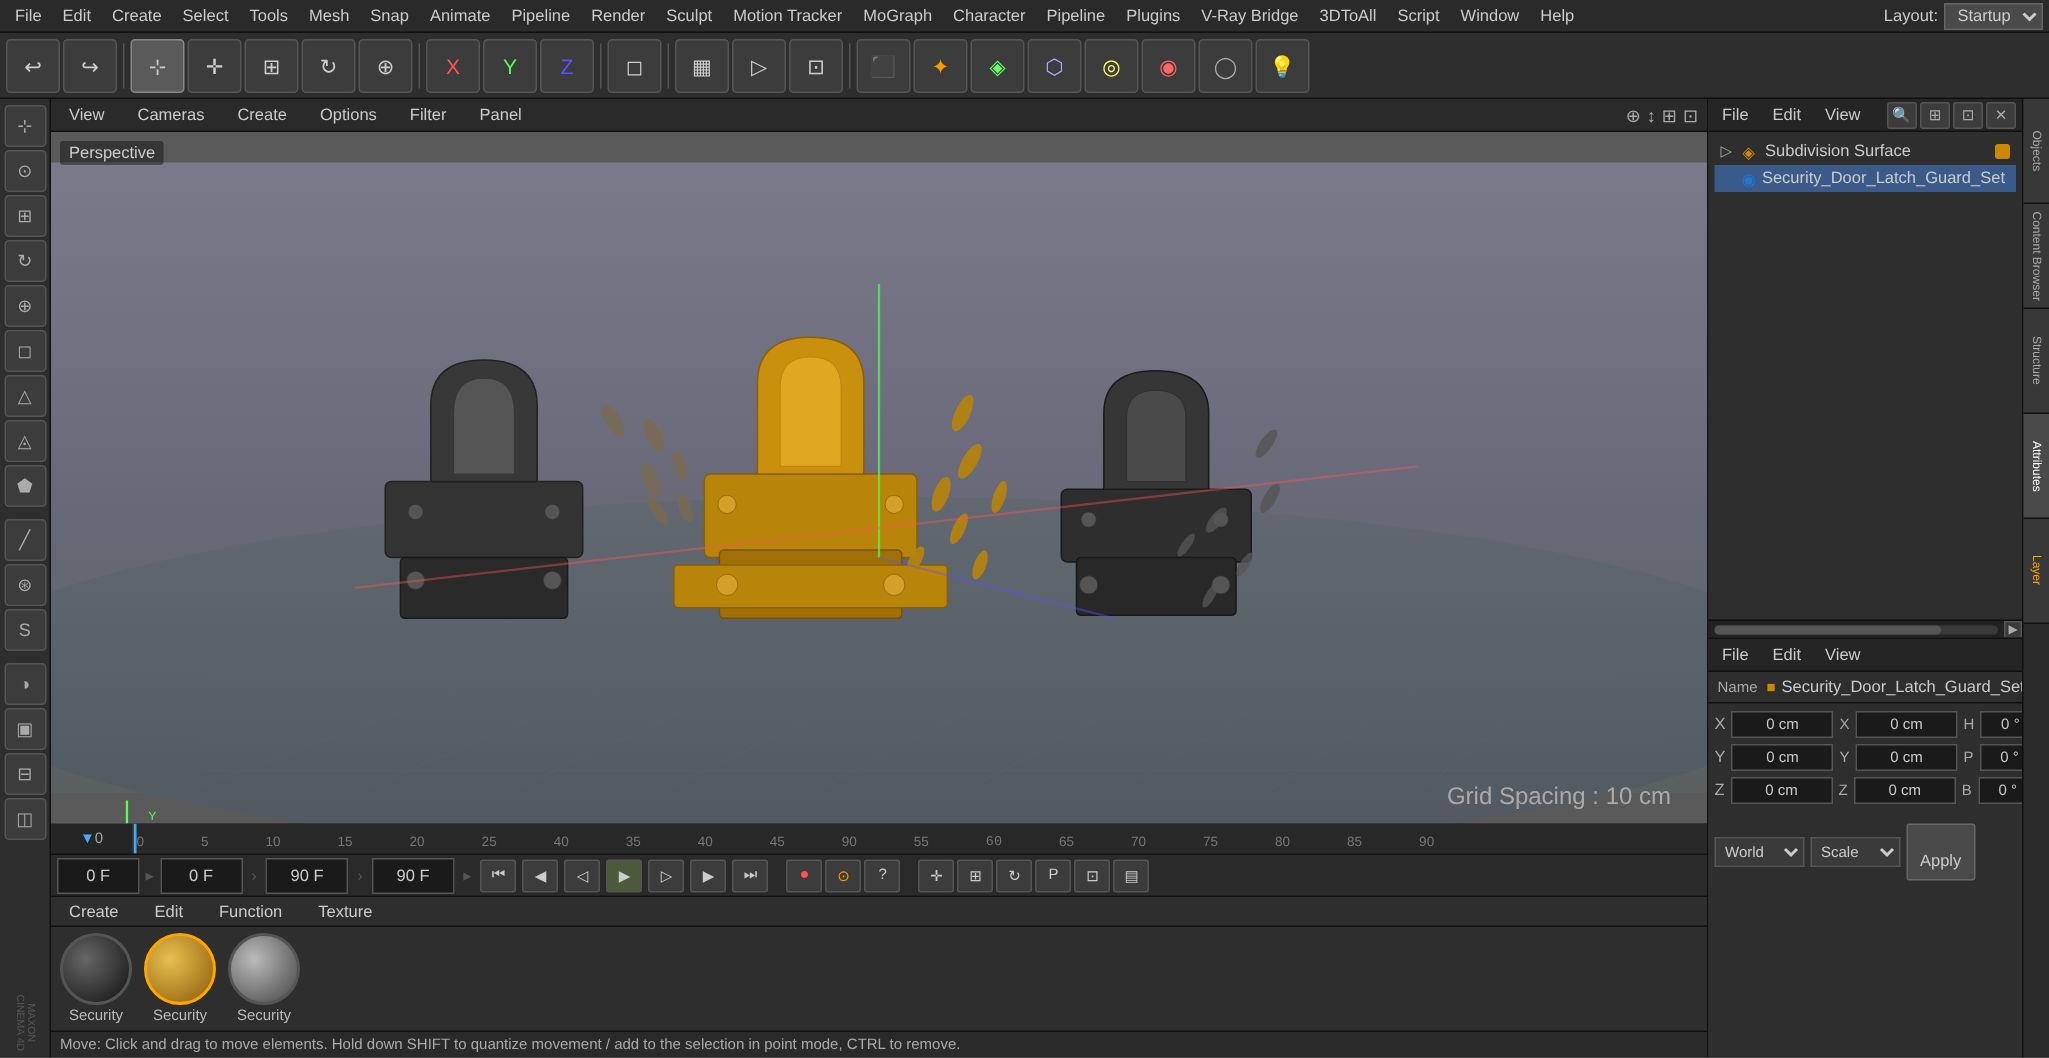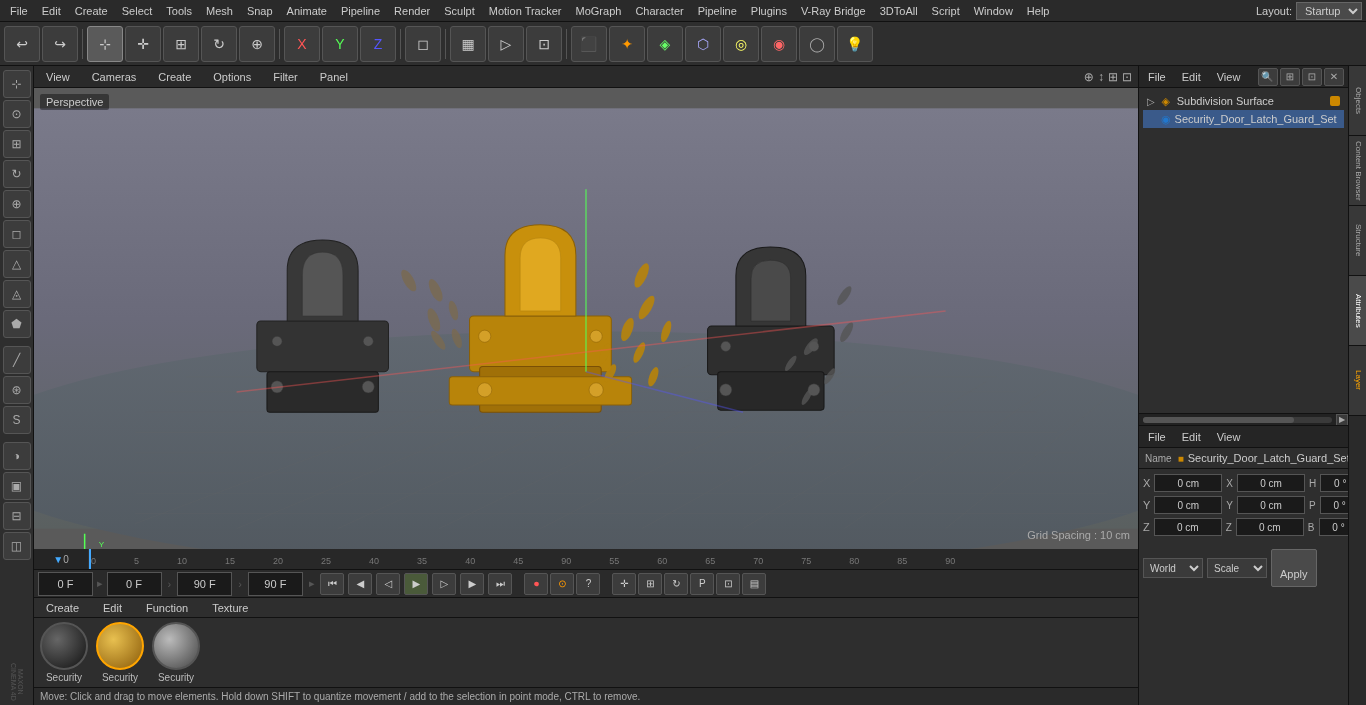--- a/index.html
+++ b/index.html
@@ -24,21 +24,21 @@
     
     #left-sidebar { width: 34px; background: #2e2e2e; border-right: 1px solid #111; display: flex; flex-direction: column; align-items: center; padding: 4px 2px; gap: 2px; }
     .side-btn { width: 28px; height: 28px; background: #3c3c3c; border: 1px solid #555; border-radius: 3px; display: flex; align-items: center; justify-content: center; cursor: pointer; color: #aaa; font-size: 12px; }
     #viewport-header { height: 22px; background: #2a2a2a; border-bottom: 1px solid #111; display: flex; align-items: center; padding: 0 6px; gap: 10px; }
     .vp-menu { padding: 2px 6px; cursor: pointer; color: #ccc; font-size: 11px; }
     .vp-icons { margin-left: auto; display: flex; gap: 4px; align-items: center; }
     .vp-icon { color: #aaa; font-size: 12px; cursor: pointer; }
 
     #viewport { flex: 1; background: #5a5a5a; position: relative; overflow: hidden; cursor: crosshair; }
     .viewport-label { position: absolute; top: 6px; left: 6px; background: rgba(0,0,0,0.4); padding: 2px 6px; border-radius: 2px; color: #ccc; font-size: 11px; }
-    .grid-spacing { position: absolute; bottom: 8px; right: 8px; color: #aaa; font-size: 11px; }
+    .grid-spacing { position: absolute; bottom: 8px; right: 24px; color: #aaa; font-size: 16px; }
 
     
     #transport { height: 28px; background: #2a2a2a; border-top: 1px solid #111; display: flex; align-items: center; padding: 0 4px; gap: 4px; }
     .frame-input { width: 60px; height: 24px; background: #1a1a1a; border: 1px solid #555; color: #ccc; font-size: 11px; text-align: center; }
     .transport-btn { width: 24px; height: 22px; background: #3c3c3c; border: 1px solid #555; border-radius: 2px; display: flex; align-items: center; justify-content: center; cursor: pointer; color: #ccc; font-size: 10px; }
 
     
     #material-area { height: 90px; background: #2e2e2e; border-top: 1px solid #111; display: flex; flex-direction: column; }
     #material-header { display: flex; align-items: center; height: 20px; padding: 0 6px; gap: 12px; border-bottom: 1px solid #111; }
     .mat-menu { padding: 2px 6px; cursor: pointer; color: #ccc; font-size: 11px; }
@@ -353,21 +353,21 @@
             <span style="margin-left:38px; font-size:9px; color:#777;">10</span>
             <span style="margin-left:38px; font-size:9px; color:#777;">15</span>
             <span style="margin-left:38px; font-size:9px; color:#777;">20</span>
             <span style="margin-left:38px; font-size:9px; color:#777;">25</span>
             <span style="margin-left:38px; font-size:9px; color:#777;">40</span>
             <span style="margin-left:38px; font-size:9px; color:#777;text-align:center;">35</span>
             <span style="margin-left:38px; font-size:9px; color:#777;">40</span>
             <span style="margin-left:38px; font-size:9px; color:#777;">45</span>
             <span style="margin-left:38px; font-size:9px; color:#777;">90</span>
             <span style="margin-left:38px; font-size:9px; color:#777;">55</span>
-            <span style="margin-left:38px; font-size:9px; color:#777;">60</span>
+            <span style="margin-left:38px; font-size:9px; color:#777;font-family:Liberation Mono, monospace;">60</span>
             <span style="margin-left:38px; font-size:9px; color:#777;">65</span>
             <span style="margin-left:38px; font-size:9px; color:#777;">70</span>
             <span style="margin-left:38px; font-size:9px; color:#777;">75</span>
             <span style="margin-left:38px; font-size:9px; color:#777;">80</span>
             <span style="margin-left:38px; font-size:9px; color:#777;">85</span>
             <span style="margin-left:38px; font-size:9px; color:#777;">90</span>
           </div>
           <div class="tl-playhead"></div>
         </div>
       </div>

